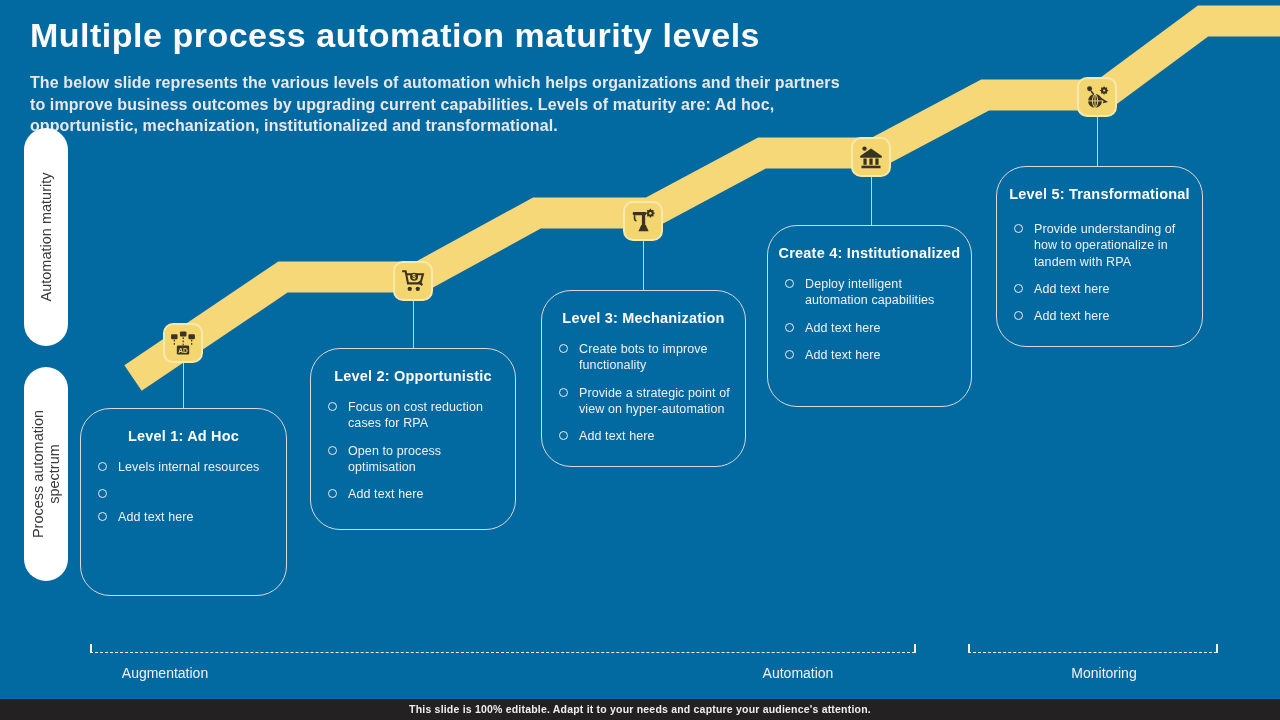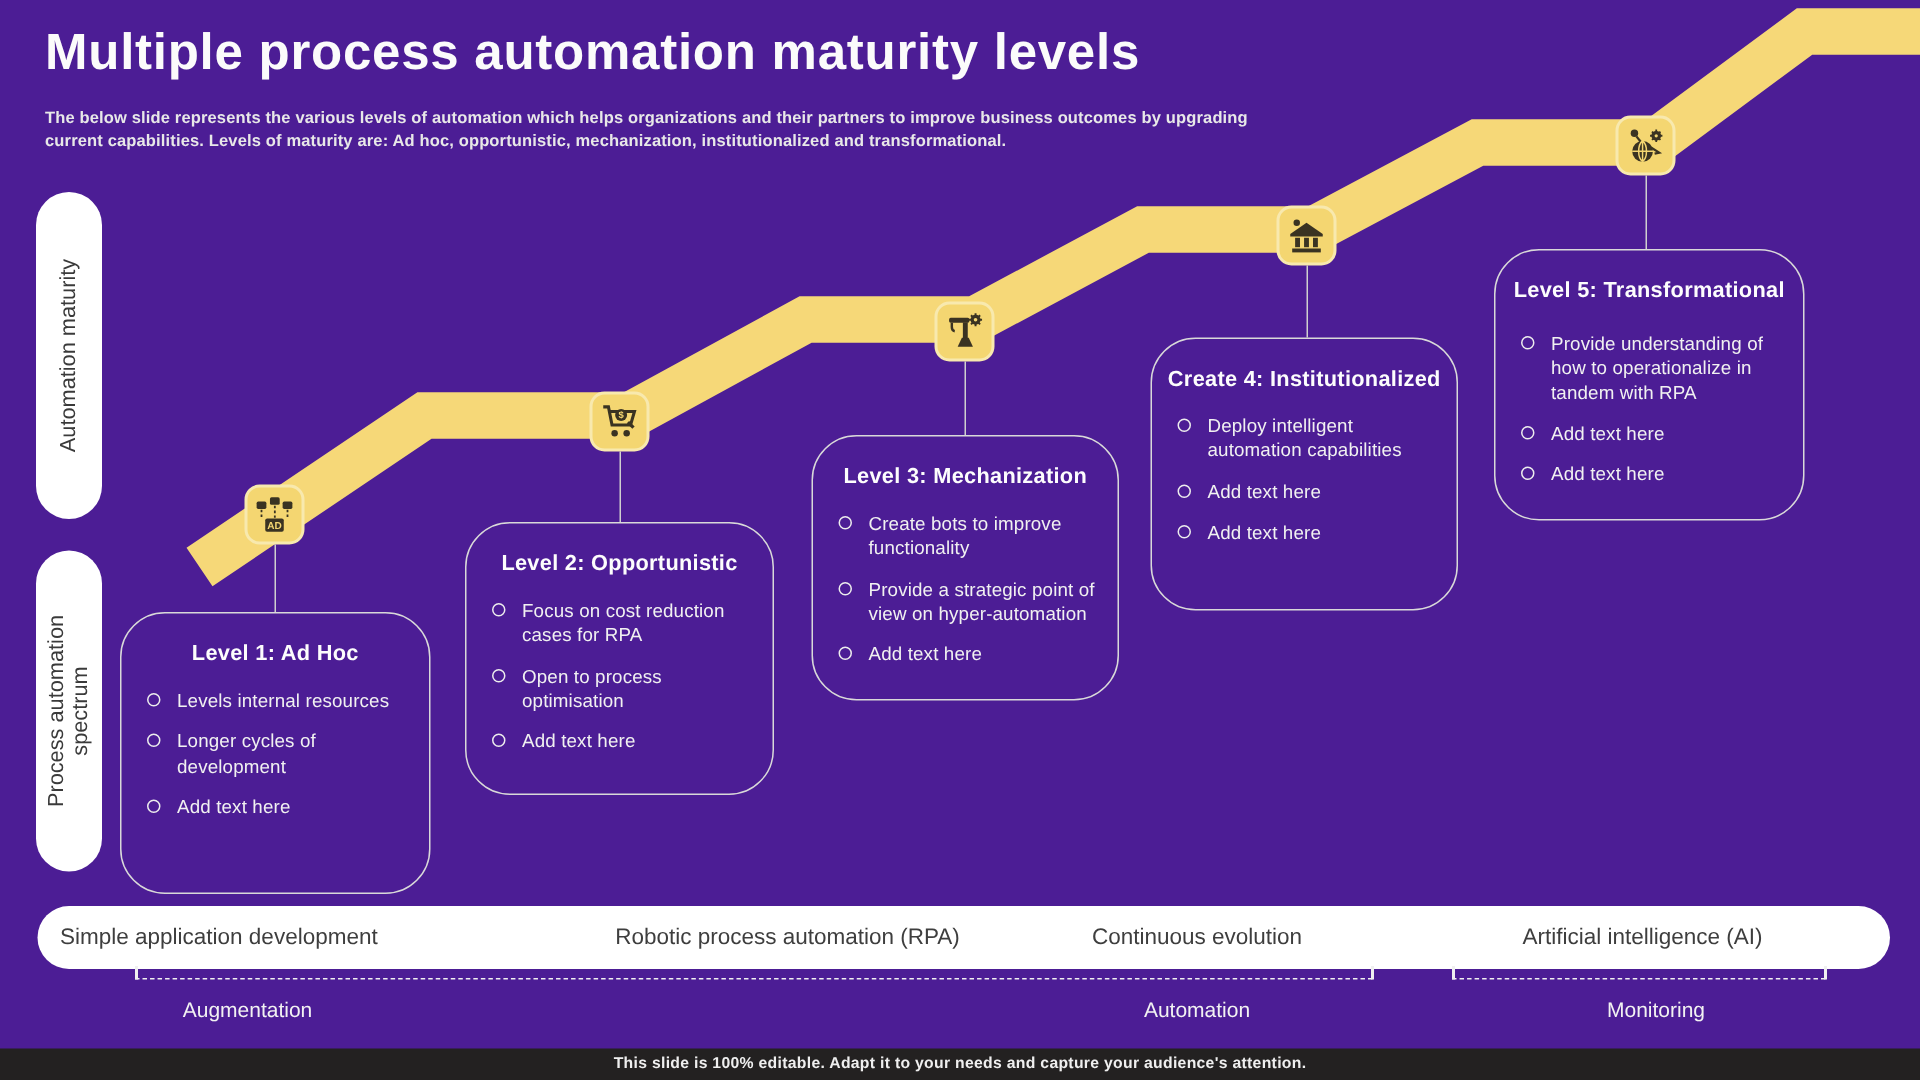--- a/index.html
+++ b/index.html
@@ -1,24 +1,24 @@
 <!DOCTYPE html>
 <html><head>
 <meta charset="utf-8">
 <style>
   html,body{margin:0;padding:0;background:#1d1b1b;}
   .slide{
     position:relative;width:1280px;height:720px;overflow:hidden;
-    background:#4c1d95;font-family:"Liberation Sans",sans-serif;
+    background:#0369a1;font-family:"Liberation Sans",sans-serif;
   }
   .abs{position:absolute;}
 
   
   .title{left:30px;top:16px;font-size:34px;font-weight:bold;color:#fbfbfb;letter-spacing:.5px;}
-  .subtitle{left:30px;top:72px;width:812px;font-size:11px;line-height:1.35;color:#e8e8e8;font-weight:bold;letter-spacing:.1px;}
+  .subtitle{left:30px;top:72px;width:812px;font-size:16px;line-height:1.35;color:#e8e8e8;font-weight:bold;letter-spacing:.1px;}
 
   
   .path-svg{left:0;top:0;pointer-events:none;}
 
   
   .pill{background:#ffffff;border-radius:22px;width:44px;}
   .pill1{left:24px;top:128px;height:218px;}
   .pill2{left:24px;top:367px;height:214px;}
   .pill-text{
     position:absolute;top:50%;left:50%;
@@ -175,21 +175,20 @@
 
   <div class="abs card k1">
     <div class="card-title">Level 1: Ad Hoc</div>
     <ul>
       <li>
           <span class="bdot"></span>
           <span class="btext">Levels internal resources</span>
         </li>
       <li>
           <span class="bdot"></span>
-          <span class="btext">Longer cycles of development</span>
         </li>
       <li>
           <span class="bdot"></span>
           <span class="btext">Add text here</span>
         </li>
     </ul>
   </div>
   <div class="abs card k2">
     <div class="card-title">Level 2: Opportunistic</div>
     <ul>
@@ -252,26 +251,20 @@
           <span class="bdot"></span>
           <span class="btext">Add text here</span>
         </li>
       <li>
           <span class="bdot"></span>
           <span class="btext">Add text here</span>
         </li>
     </ul>
   </div>
 
-  <div class="abs bar">
-    <span class="bar-label bl1">Simple application development</span>
-    <span class="bar-label bl2">Robotic process automation (RPA)</span>
-    <span class="bar-label bl3">Continuous evolution</span>
-    <span class="bar-label bl4">Artificial intelligence (AI)</span>
-  </div>
 
   <div class="abs dash d1"></div>
   <div class="abs dash d2"></div>
   <div class="abs tick t1"></div>
   <div class="abs tick t2"></div>
   <div class="abs tick t3"></div>
   <div class="abs tick t4"></div>
   <div class="abs phase p1">Augmentation</div>
   <div class="abs phase p2">Automation</div>
   <div class="abs phase p3">Monitoring</div>

